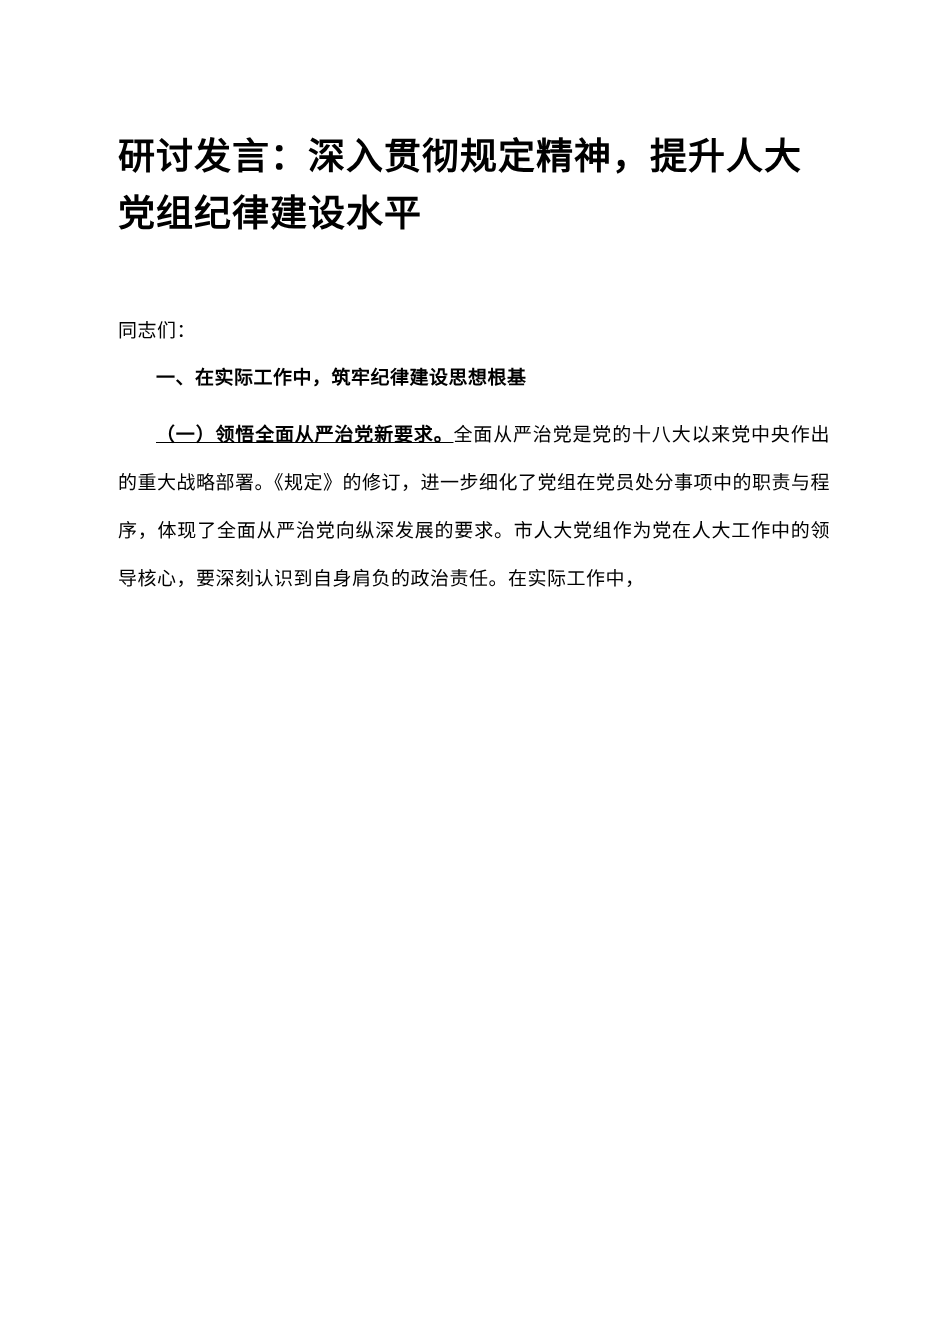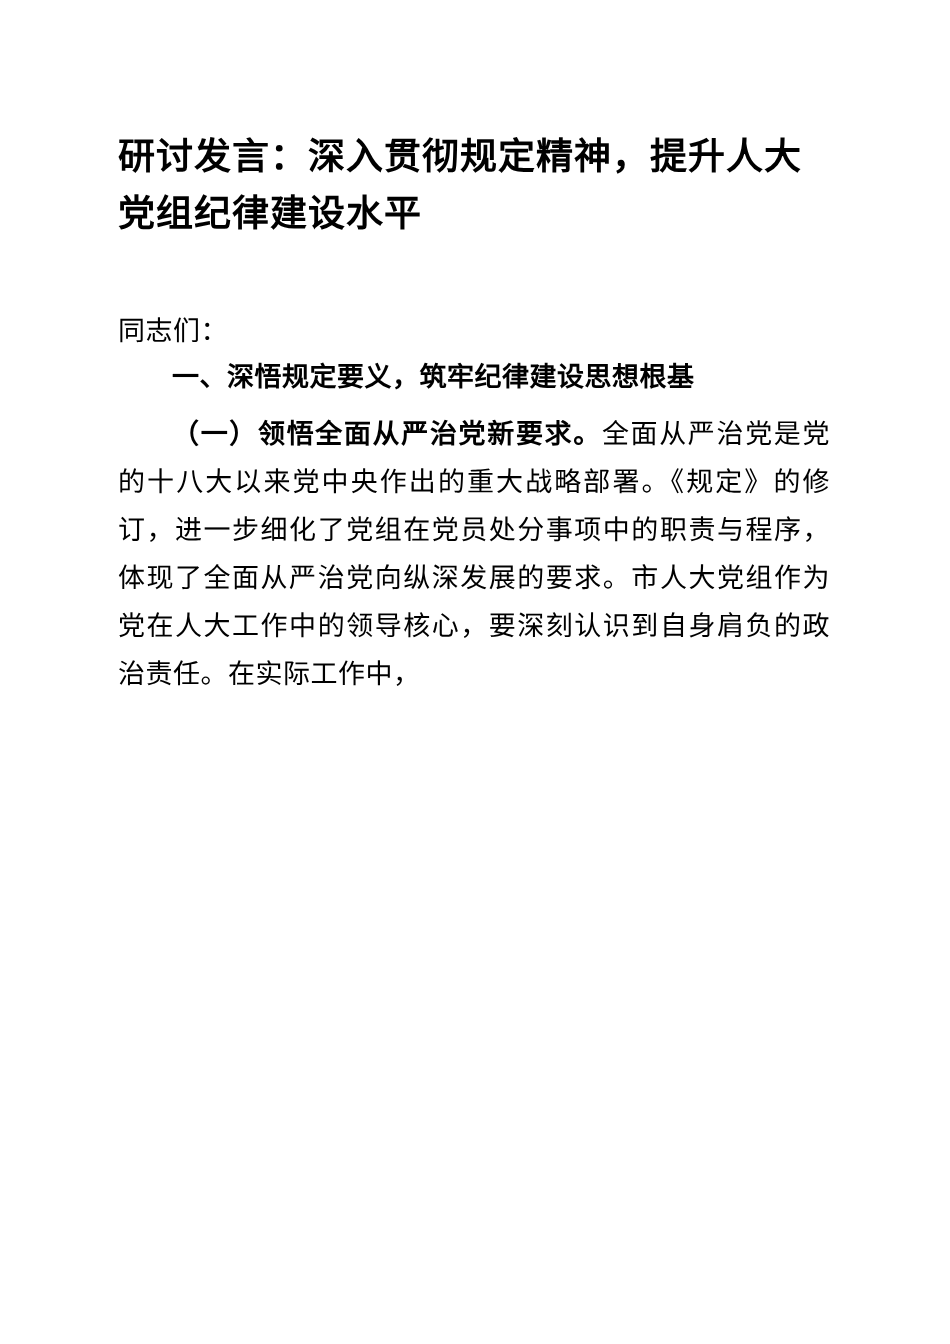--- a/index.html
+++ b/index.html
@@ -22,21 +22,21 @@
   .doc-title {
     font-size: 37px;
     line-height: 57px;
     font-weight: bold;
     letter-spacing: 1px;
     margin: 0 0 66px 0;
     font-family: "DejaVu Serif", "Liberation Serif", serif;
   }
   .doc-body p {
     margin: 0;
-    font-size: 27px;
+    font-size: 19px;
     line-height: 46px;
     text-align: justify;
     text-justify: inter-ideograph;
     letter-spacing: 0.5px;
   }
   .salutation {
     text-indent: 0;
   }
   .para {
     text-indent: 2em;
@@ -46,30 +46,31 @@
     font-weight: bold;
     font-family: "DejaVu Serif", "Liberation Serif", serif;
   }
   .para-space {
     margin-top: 10px !important;
     line-height: 48px !important;
   }
   .lead-bold {
     font-weight: bold;
     font-family: "DejaVu Serif", "Liberation Serif", serif;
+    text-decoration: underline;
   }
 </style>
 </head>
 <body>
 
 <div class="doc-page">
   <h1 class="doc-title">研讨发言：深入贯彻规定精神，提升人大党组纪律建设水平</h1>
 
   <div class="doc-body">
     <p class="salutation">同志们：</p>
 
 
-    <p class="section-heading">一、深悟规定要义，筑牢纪律建设思想根基</p>
+    <p class="section-heading">一、在实际工作中，筑牢纪律建设思想根基</p>
 
 
     <p class="para para-space"><span class="lead-bold">（一）领悟全面从严治党新要求。</span><span>全面从严治党是党的十八大以来党中央作出的重大战略部署。《规定》的修订，进一步细化了党组在党员处分事项中的职责与程序，体现了全面从严治党向纵深发展的要求。市人大党组作为党在人大工作中的领导核心，要深刻认识到自身肩负的政治责任。在实际工作中，</span></p>
   </div>
 </div>
 
 </body></html>

